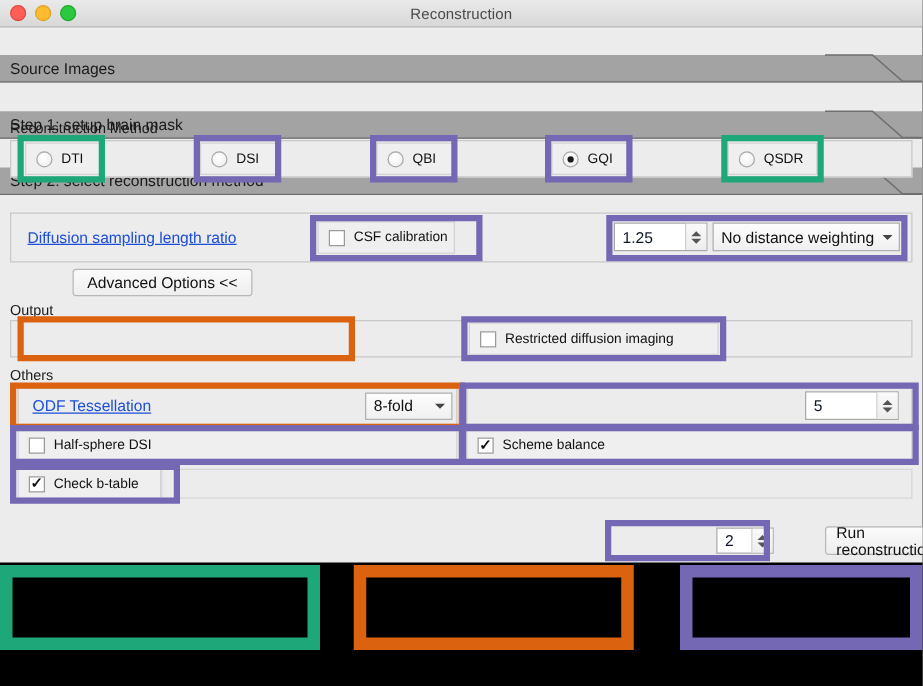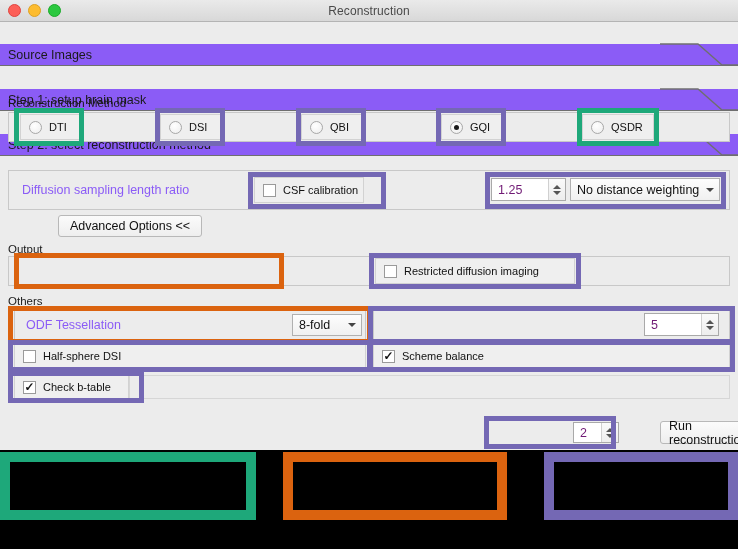--- a/index.html
+++ b/index.html
@@ -54,21 +54,21 @@
     text-align: center;
     font-size: 12px;
     color: #4a4a4a;
     letter-spacing: .1px;
   }
 
   
   .section-hdr {
     position: relative;
     height: 22px;
-    background: #8b5cf6;
+    background: #a3a3a3;
     border-bottom: 1px solid #6f6f6f;
     display: flex;
     align-items: center;
     box-sizing: border-box;
   }
   .section-hdr .lbl {
     font-size: 12.5px;
     color: #1a1a1a;
     padding-left: 8px;
   }
@@ -171,21 +171,21 @@
     box-sizing: border-box;
     background: #ffffff;
     border: 1px solid #a9a9a9;
     display: flex;
     align-items: center;
   }
   .spin .val {
     flex: 1;
     padding-left: 6px;
     font-size: 12.5px;
-    color: #701a75;
+    color: #0f172a;
   }
   .spin .arrows {
     width: 16px;
     height: 100%;
     border-left: 1px solid #d0d0d0;
     background: linear-gradient(#fafafa, #ededed);
     display: flex;
     flex-direction: column;
     align-items: center;
     justify-content: center;
@@ -229,23 +229,24 @@
     display: flex;
     align-items: center;
     justify-content: center;
   }
   .combo .arr .tri-dn { border-top-color: #444; }
 
   
   .plain-lbl {
     position: absolute;
     font-size: 12.5px;
-    color: #8b5cf6;
-    display: flex;
-    align-items: center;
+    color: #1d4ed8;
+    display: flex;
+    align-items: center;
+    text-decoration: underline;
   }
 
   
   .anno {
     position: absolute;
     box-sizing: border-box;
     pointer-events: none;
     background: transparent;
   }
   .anno.green  { border: 5px solid #1ea87a; }

